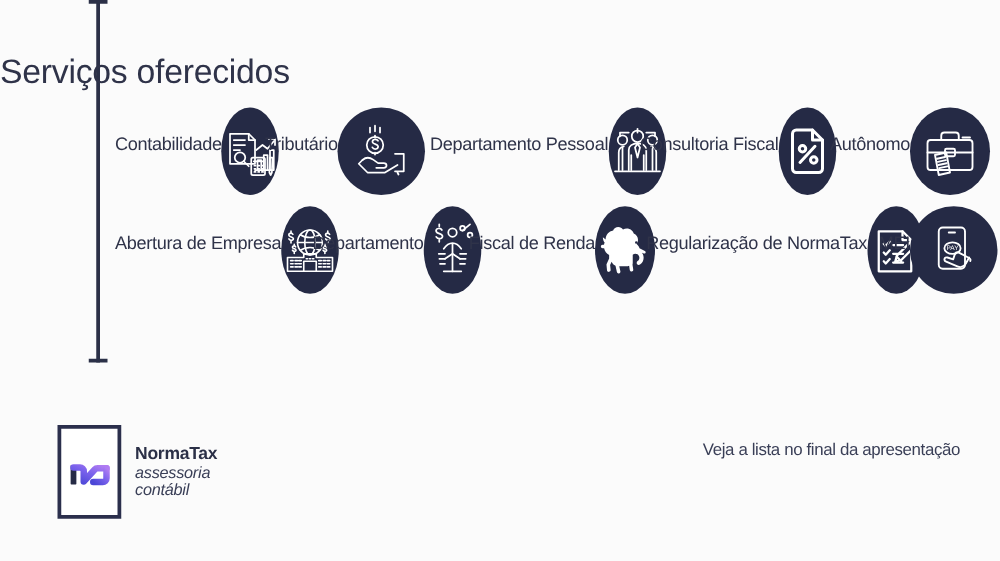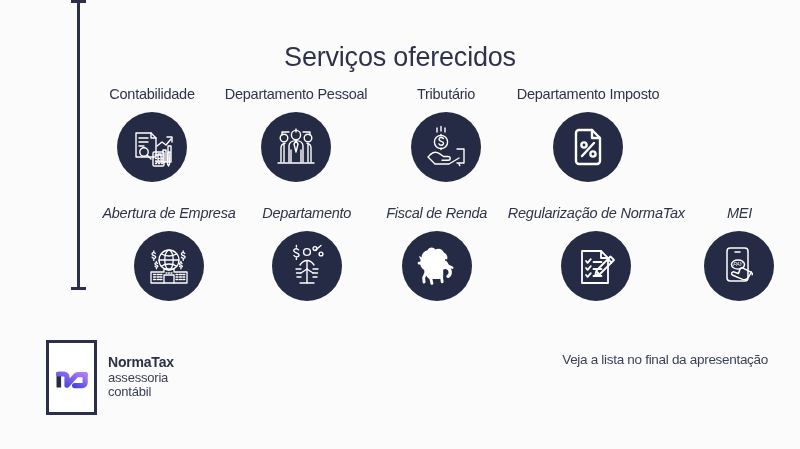--- a/index.html
+++ b/index.html
@@ -45,43 +45,42 @@
     width: 15px;
     height: 3px;
     background: #2b3047;
   }
 
   .title {
     position: absolute;
     left: 0;
     top: 42px;
     width: 800px;
-    text-align: center;
     font-size: 27px;
     font-weight: 400;
     letter-spacing: -0.2px;
     color: #2f3349;
   }
 
   .grid {
     position: absolute;
     left: 92px;
     top: 86px;
     width: 700px;
   }
   .row {
     display: flex;
     align-items: flex-start;
     justify-content: flex-start;
   }
-  .row-2 { margin-top: 23px; font-style: italic; }
+  .row-2 { margin-top: 9px; }
 
   .cell {
     display: flex;
-    flex-direction: column;
+    flex-direction: row;
     align-items: center;
     box-sizing: border-box;
   }
   .cell-label {
     font-size: 14.5px;
     line-height: 17px;
     white-space: nowrap;
     color: #2f3349;
     letter-spacing: -0.25px;
     margin-bottom: 9px;
@@ -123,20 +122,21 @@
     font-size: 14px;
     font-weight: bold;
     color: #2b3047;
     letter-spacing: -0.2px;
   }
   .logo-sub {
     font-size: 13px;
     font-weight: 400;
     color: #3a3f57;
     letter-spacing: -0.2px;
+    font-style: italic;
   }
 
   .footnote {
     position: absolute;
     right: 32px;
     top: 352px;
     font-size: 13.5px;
     color: #3a3f57;
     letter-spacing: -0.3px;
     white-space: nowrap;
@@ -170,69 +170,83 @@
             <path d="M28 22 l5 -4 l4 3 l5 -6"></path>
             <path d="M38 13 h5 v5"></path>
             <rect x="24" y="28" width="11" height="14" rx="1.3"></rect>
             <path d="M26 31 h7"></path>
             <path d="M26.5 34.5 h1 M29.5 34.5 h1 M32.5 34.5 h1 M26.5 37 h1 M29.5 37 h1 M32.5 37 h1 M26.5 39.5 h1 M29.5 39.5 h1 M32.5 39.5 h1"></path>
             <path d="M39 28 l2 0 l-0.5 12 l-1 2 l-1 -2 z"></path>
           </svg>
         </div>
       </div>
 
+      <div class="cell" style="width:132px">
+        <div class="cell-label">Tributário</div>
+        <div class="badge">
+          <svg width="46" height="46" viewBox="0 0 46 46" fill="none" stroke="#ffffff" stroke-width="1.4" stroke-linecap="round" stroke-linejoin="round">
+            <circle cx="18" cy="18" r="6.6"></circle>
+            <path d="M20.4 14.6 c-0.6 -0.9 -1.7 -1.3 -2.7 -1.1 c-1.2 0.2 -1.9 1.2 -1.7 2.2 c0.4 2 4.2 1.3 4.5 3.4 c0.15 1.1 -0.7 2 -1.9 2.1 c-1.1 0.1 -2.2 -0.4 -2.7 -1.3"></path>
+            <path d="M18 12 v-1.6 M18 24 v1.6"></path>
+            <path d="M14 8 v-4 M18 7 v-4.5 M22 8 v-4"></path>
+            <path d="M8 30 c3 -2.6 6 -2 8.5 -0.3 l4 2.8 h4.5 c1.4 0 2.2 0.9 2.2 1.9 c0 1 -0.8 1.8 -2.2 1.8 h-6"></path>
+            <path d="M8 30 l-3 3 l7 7 h14 l10 -6"></path>
+            <path d="M34 25 h7 v14 h-7"></path>
+            <path d="M36 40 l0.8 1.6"></path>
+          </svg>
+        </div>
+      </div>
+
       <div class="cell" style="width:168px">
         <div class="cell-label">Departamento Pessoal</div>
         <div class="badge">
           <svg width="46" height="46" viewBox="0 0 46 46" fill="none" stroke="#ffffff" stroke-width="1.4" stroke-linecap="round" stroke-linejoin="round">
             <circle cx="23" cy="11" r="4.6"></circle>
             <circle cx="11" cy="14" r="3.8"></circle>
             <circle cx="35" cy="14" r="3.8"></circle>
             <path d="M16 8 h-7 v3 M30 8 h7 v3"></path>
             <path d="M23 8 v-3"></path>
             <path d="M16 38 v-16 c0 -3.2 3 -5.4 7 -5.4 c4 0 7 2.2 7 5.4 v16"></path>
             <path d="M23 17 l-2 3 l2 8 l2 -8 z"></path>
             <path d="M8 38 v-14 c0 -2.6 1.6 -4.4 4 -4.8"></path>
             <path d="M38 38 v-14 c0 -2.6 -1.6 -4.4 -4 -4.8"></path>
             <path d="M11 20 v18 M35 20 v18"></path>
             <path d="M18 26 v12 M28 26 v12"></path>
             <path d="M5 39 h36"></path>
           </svg>
         </div>
       </div>
 
-      <div class="cell" style="width:132px">
-        <div class="cell-label">Tributário</div>
-        <div class="badge">
-          <svg width="46" height="46" viewBox="0 0 46 46" fill="none" stroke="#ffffff" stroke-width="1.4" stroke-linecap="round" stroke-linejoin="round">
-            <circle cx="18" cy="18" r="6.6"></circle>
-            <path d="M20.4 14.6 c-0.6 -0.9 -1.7 -1.3 -2.7 -1.1 c-1.2 0.2 -1.9 1.2 -1.7 2.2 c0.4 2 4.2 1.3 4.5 3.4 c0.15 1.1 -0.7 2 -1.9 2.1 c-1.1 0.1 -2.2 -0.4 -2.7 -1.3"></path>
-            <path d="M18 12 v-1.6 M18 24 v1.6"></path>
-            <path d="M14 8 v-4 M18 7 v-4.5 M22 8 v-4"></path>
-            <path d="M8 30 c3 -2.6 6 -2 8.5 -0.3 l4 2.8 h4.5 c1.4 0 2.2 0.9 2.2 1.9 c0 1 -0.8 1.8 -2.2 1.8 h-6"></path>
-            <path d="M8 30 l-3 3 l7 7 h14 l10 -6"></path>
-            <path d="M34 25 h7 v14 h-7"></path>
-            <path d="M36 40 l0.8 1.6"></path>
-          </svg>
-        </div>
-      </div>
-
       <div class="cell" style="width:152px">
-        <div class="cell-label">Departamento Imposto</div>
+        <div class="cell-label">Consultoria Fiscal</div>
         <div class="badge">
           <svg width="46" height="46" viewBox="0 0 46 46" fill="none" stroke="#ffffff" stroke-width="2.4" stroke-linecap="round" stroke-linejoin="round">
             <path d="M11 9 a3 3 0 0 1 3 -3 h13 l8 8 v23 a3 3 0 0 1 -3 3 h-18 a3 3 0 0 1 -3 -3 z"></path>
             <path d="M27 6 v8 h8"></path>
             <circle cx="19" cy="21" r="2.6"></circle>
             <circle cx="28" cy="30" r="2.6"></circle>
             <path d="M29 19 l-12 13"></path>
           </svg>
         </div>
       </div>
 
+      <div class="cell" style="width:128px">
+        <div class="cell-label">Autônomo</div>
+        <div class="badge">
+          <svg width="46" height="46" viewBox="0 0 46 46" fill="none" stroke="#ffffff" stroke-width="1.5" stroke-linecap="round" stroke-linejoin="round">
+            <rect x="5" y="14" width="36" height="24" rx="2.5"></rect>
+            <path d="M16 14 v-3.5 a2.5 2.5 0 0 1 2.5 -2.5 h9 a2.5 2.5 0 0 1 2.5 2.5 v3.5"></path>
+            <path d="M5 24 h36"></path>
+            <rect x="19" y="21" width="8" height="6" rx="1.2"></rect>
+            <path d="M33 12 h6"></path>
+            <path d="M11 26 l9 -2 l3 16 l-9 2 z"></path>
+            <path d="M12.6 29 l6.5 -1.4 M13.2 31.5 l6.5 -1.4 M13.8 34 l6.5 -1.4 M14.4 36.5 l6.5 -1.4"></path>
+          </svg>
+        </div>
+      </div>
 
     </div>
 
     <div class="row row-2">
 
       <div class="cell" style="width:158px">
         <div class="cell-label">Abertura de Empresa</div>
         <div class="badge">
           <svg width="46" height="46" viewBox="0 0 46 46" fill="none" stroke="#ffffff" stroke-width="1.3" stroke-linecap="round" stroke-linejoin="round">
             <circle cx="23" cy="17" r="10"></circle>

